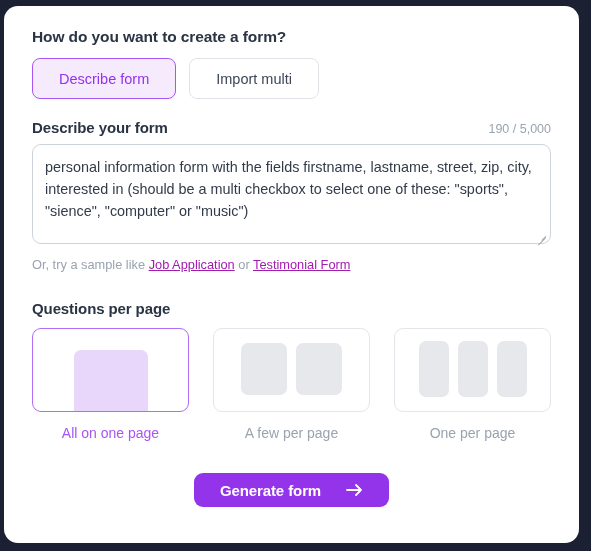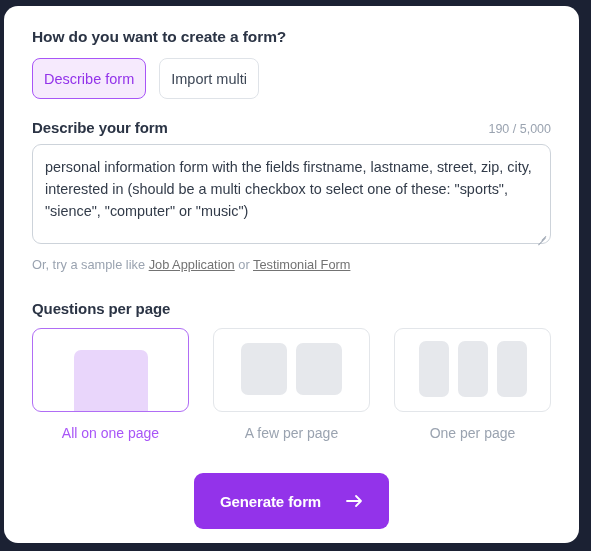--- a/index.html
+++ b/index.html
@@ -41,21 +41,21 @@
   .tab-row {
     display: flex;
     gap: 13px;
     margin-bottom: 20px;
   }
   .tab {
     height: 41px;
     display: flex;
     align-items: center;
     justify-content: center;
-    padding: 0 11px;
+    padding: 0 26px;
     border-radius: 8px;
     border: 1.3px solid #dfe3e8;
     background: #ffffff;
     color: #3d4756;
     font-size: 14.5px;
     cursor: pointer;
     white-space: nowrap;
   }
   .tab.active {
     background: #f6eafd;
@@ -114,21 +114,21 @@
   }
   .g1 { width: 10px; right: 0; bottom: 1px; transform: rotate(-45deg); }
   .g2 { width: 6px;  right: 0; bottom: 4px; transform: rotate(-45deg); }
 
   .sample-line {
     margin-top: 9px;
     font-size: 12.8px;
     color: #9aa3b0;
   }
   .sample-line a {
-    color: #737373;
+    color: #a21caf;
     text-decoration: underline;
     cursor: pointer;
   }
 
   
   .qpp-title {
     font-size: 15px;
     font-weight: bold;
     color: #2b3445;
     margin: 28px 0 11px 0;
@@ -183,21 +183,21 @@
   .gen-row {
     display: flex;
     justify-content: center;
     margin-top: 32px;
   }
   .gen-btn {
     background: #9333ea;
     color: #fff;
     border: none;
     border-radius: 9px;
-    height: 56px;
+    height: 34px;
     padding: 4px 26px;
     font-size: 15px;
     font-weight: bold;
     font-family: "Liberation Sans", sans-serif;
     display: flex;
     align-items: center;
     gap: 25px;
     cursor: pointer;
     letter-spacing: -0.1px;
   }

